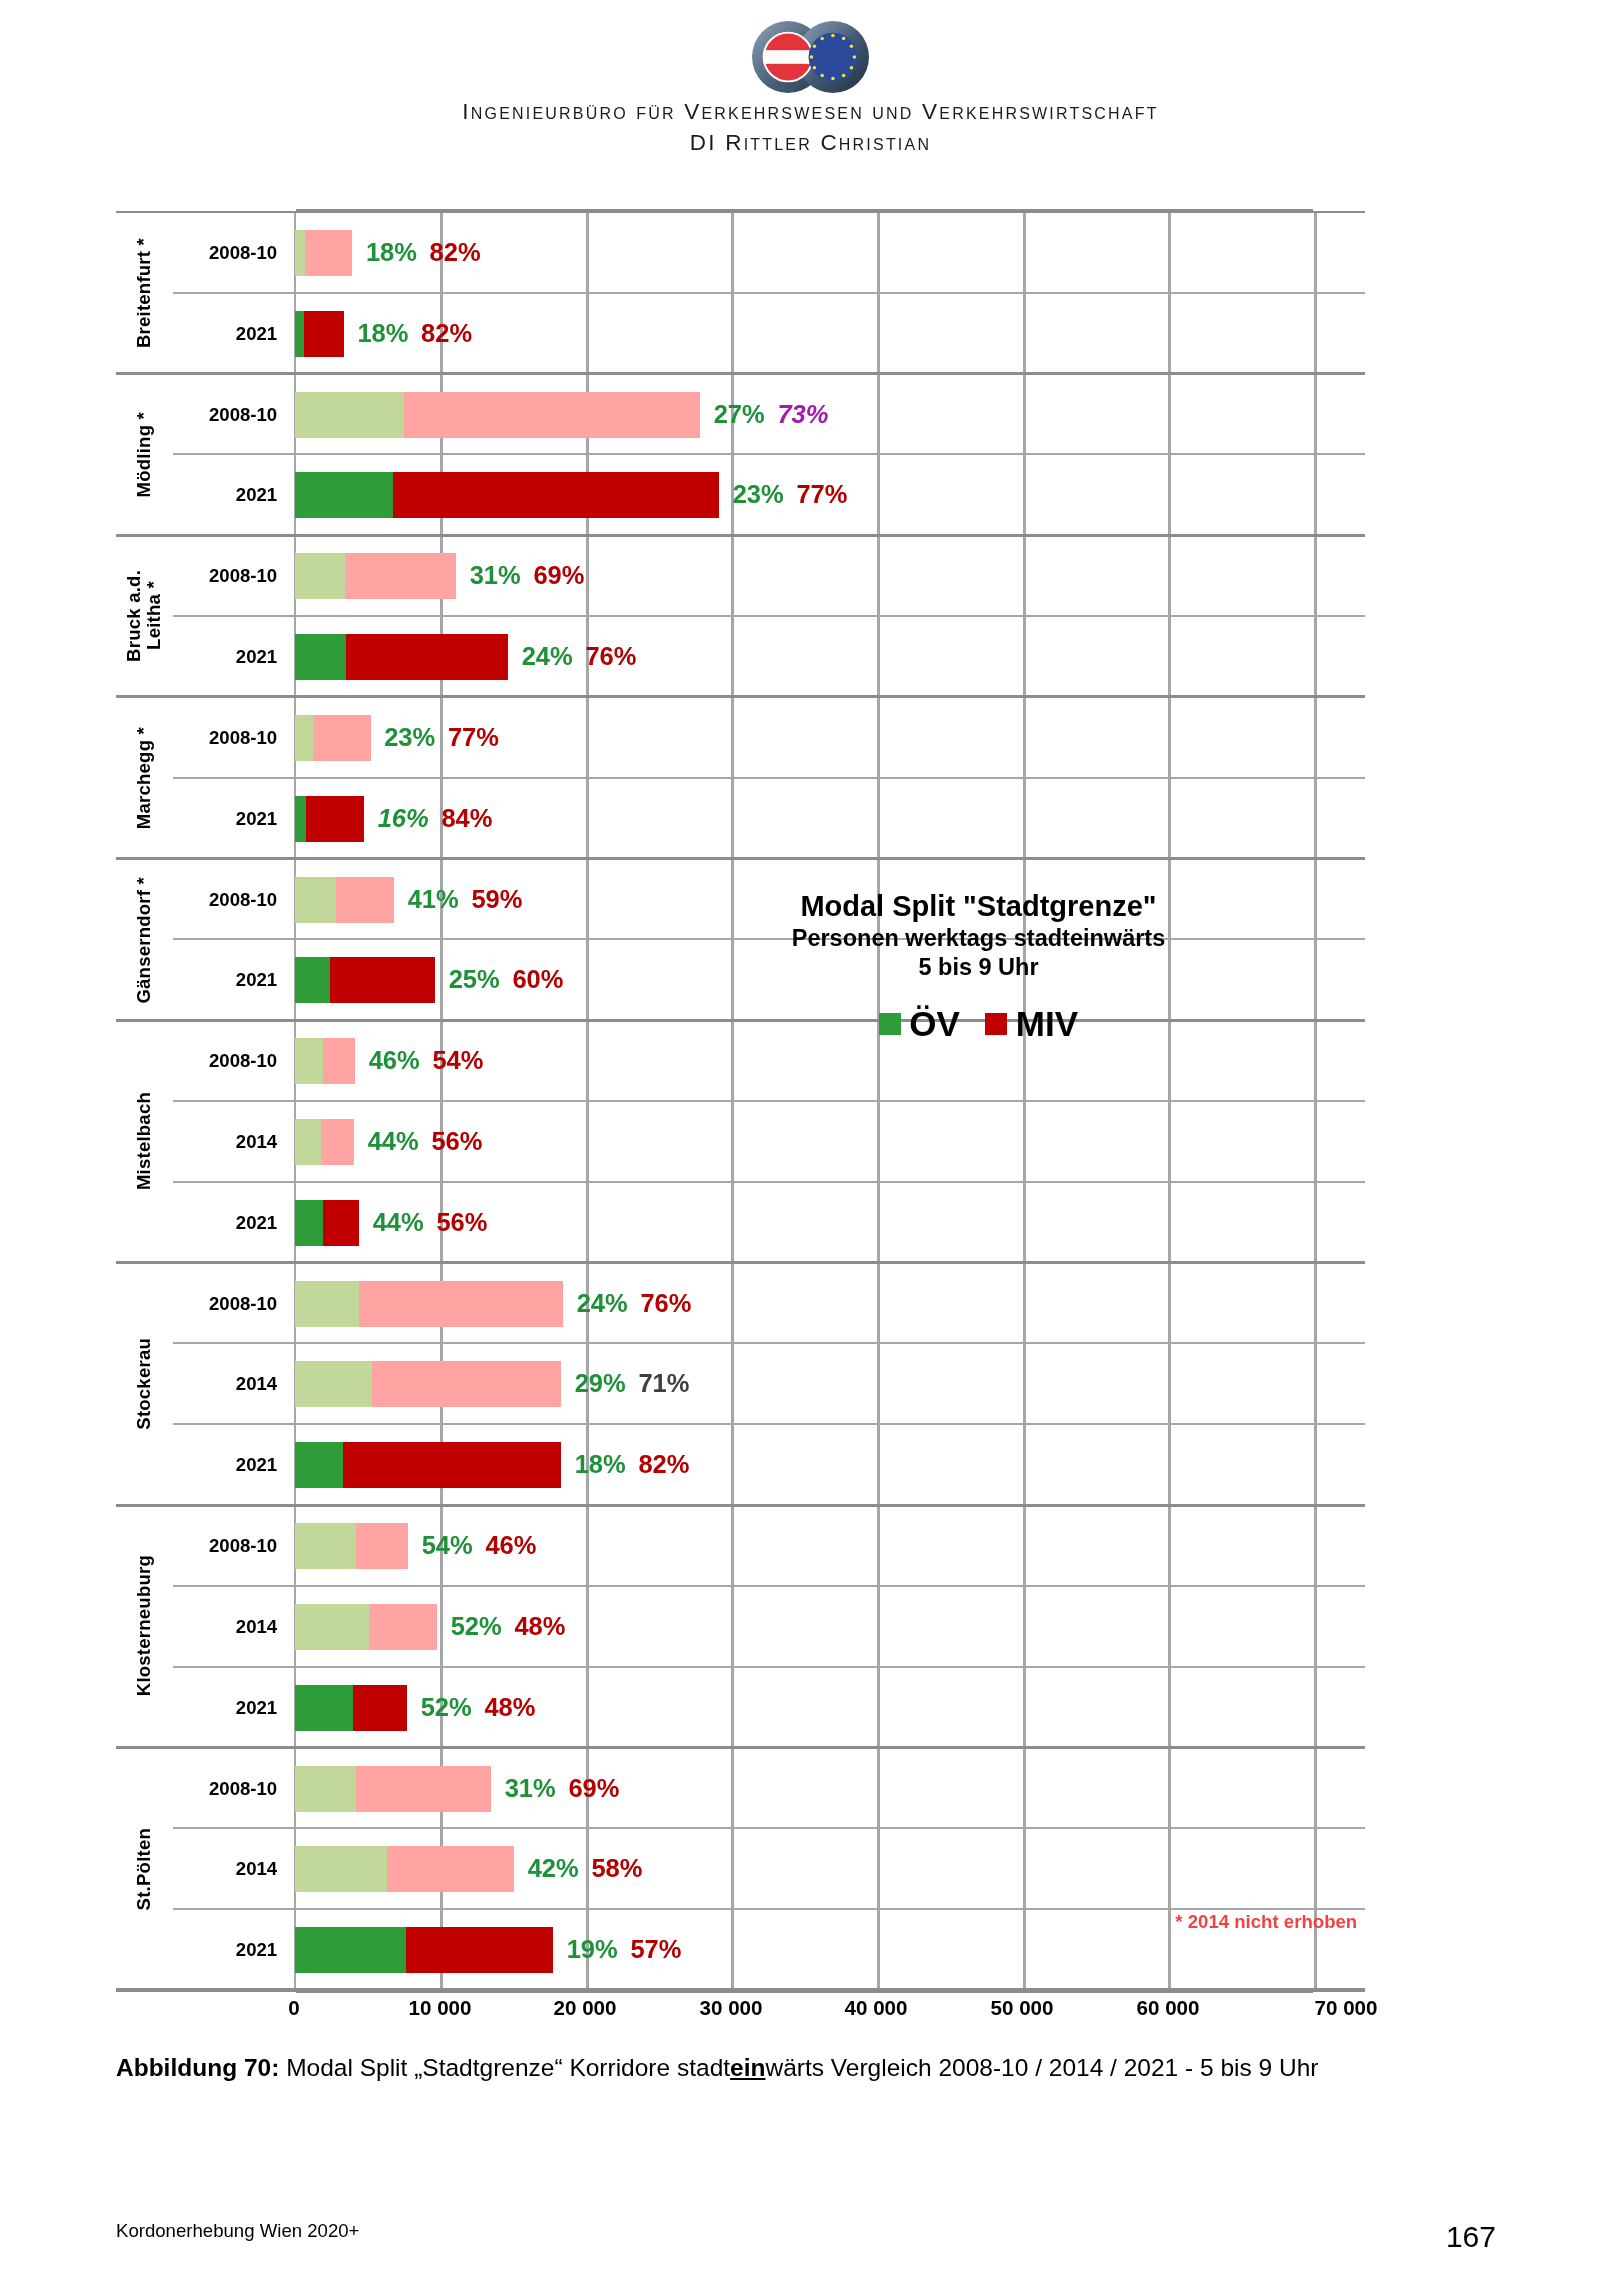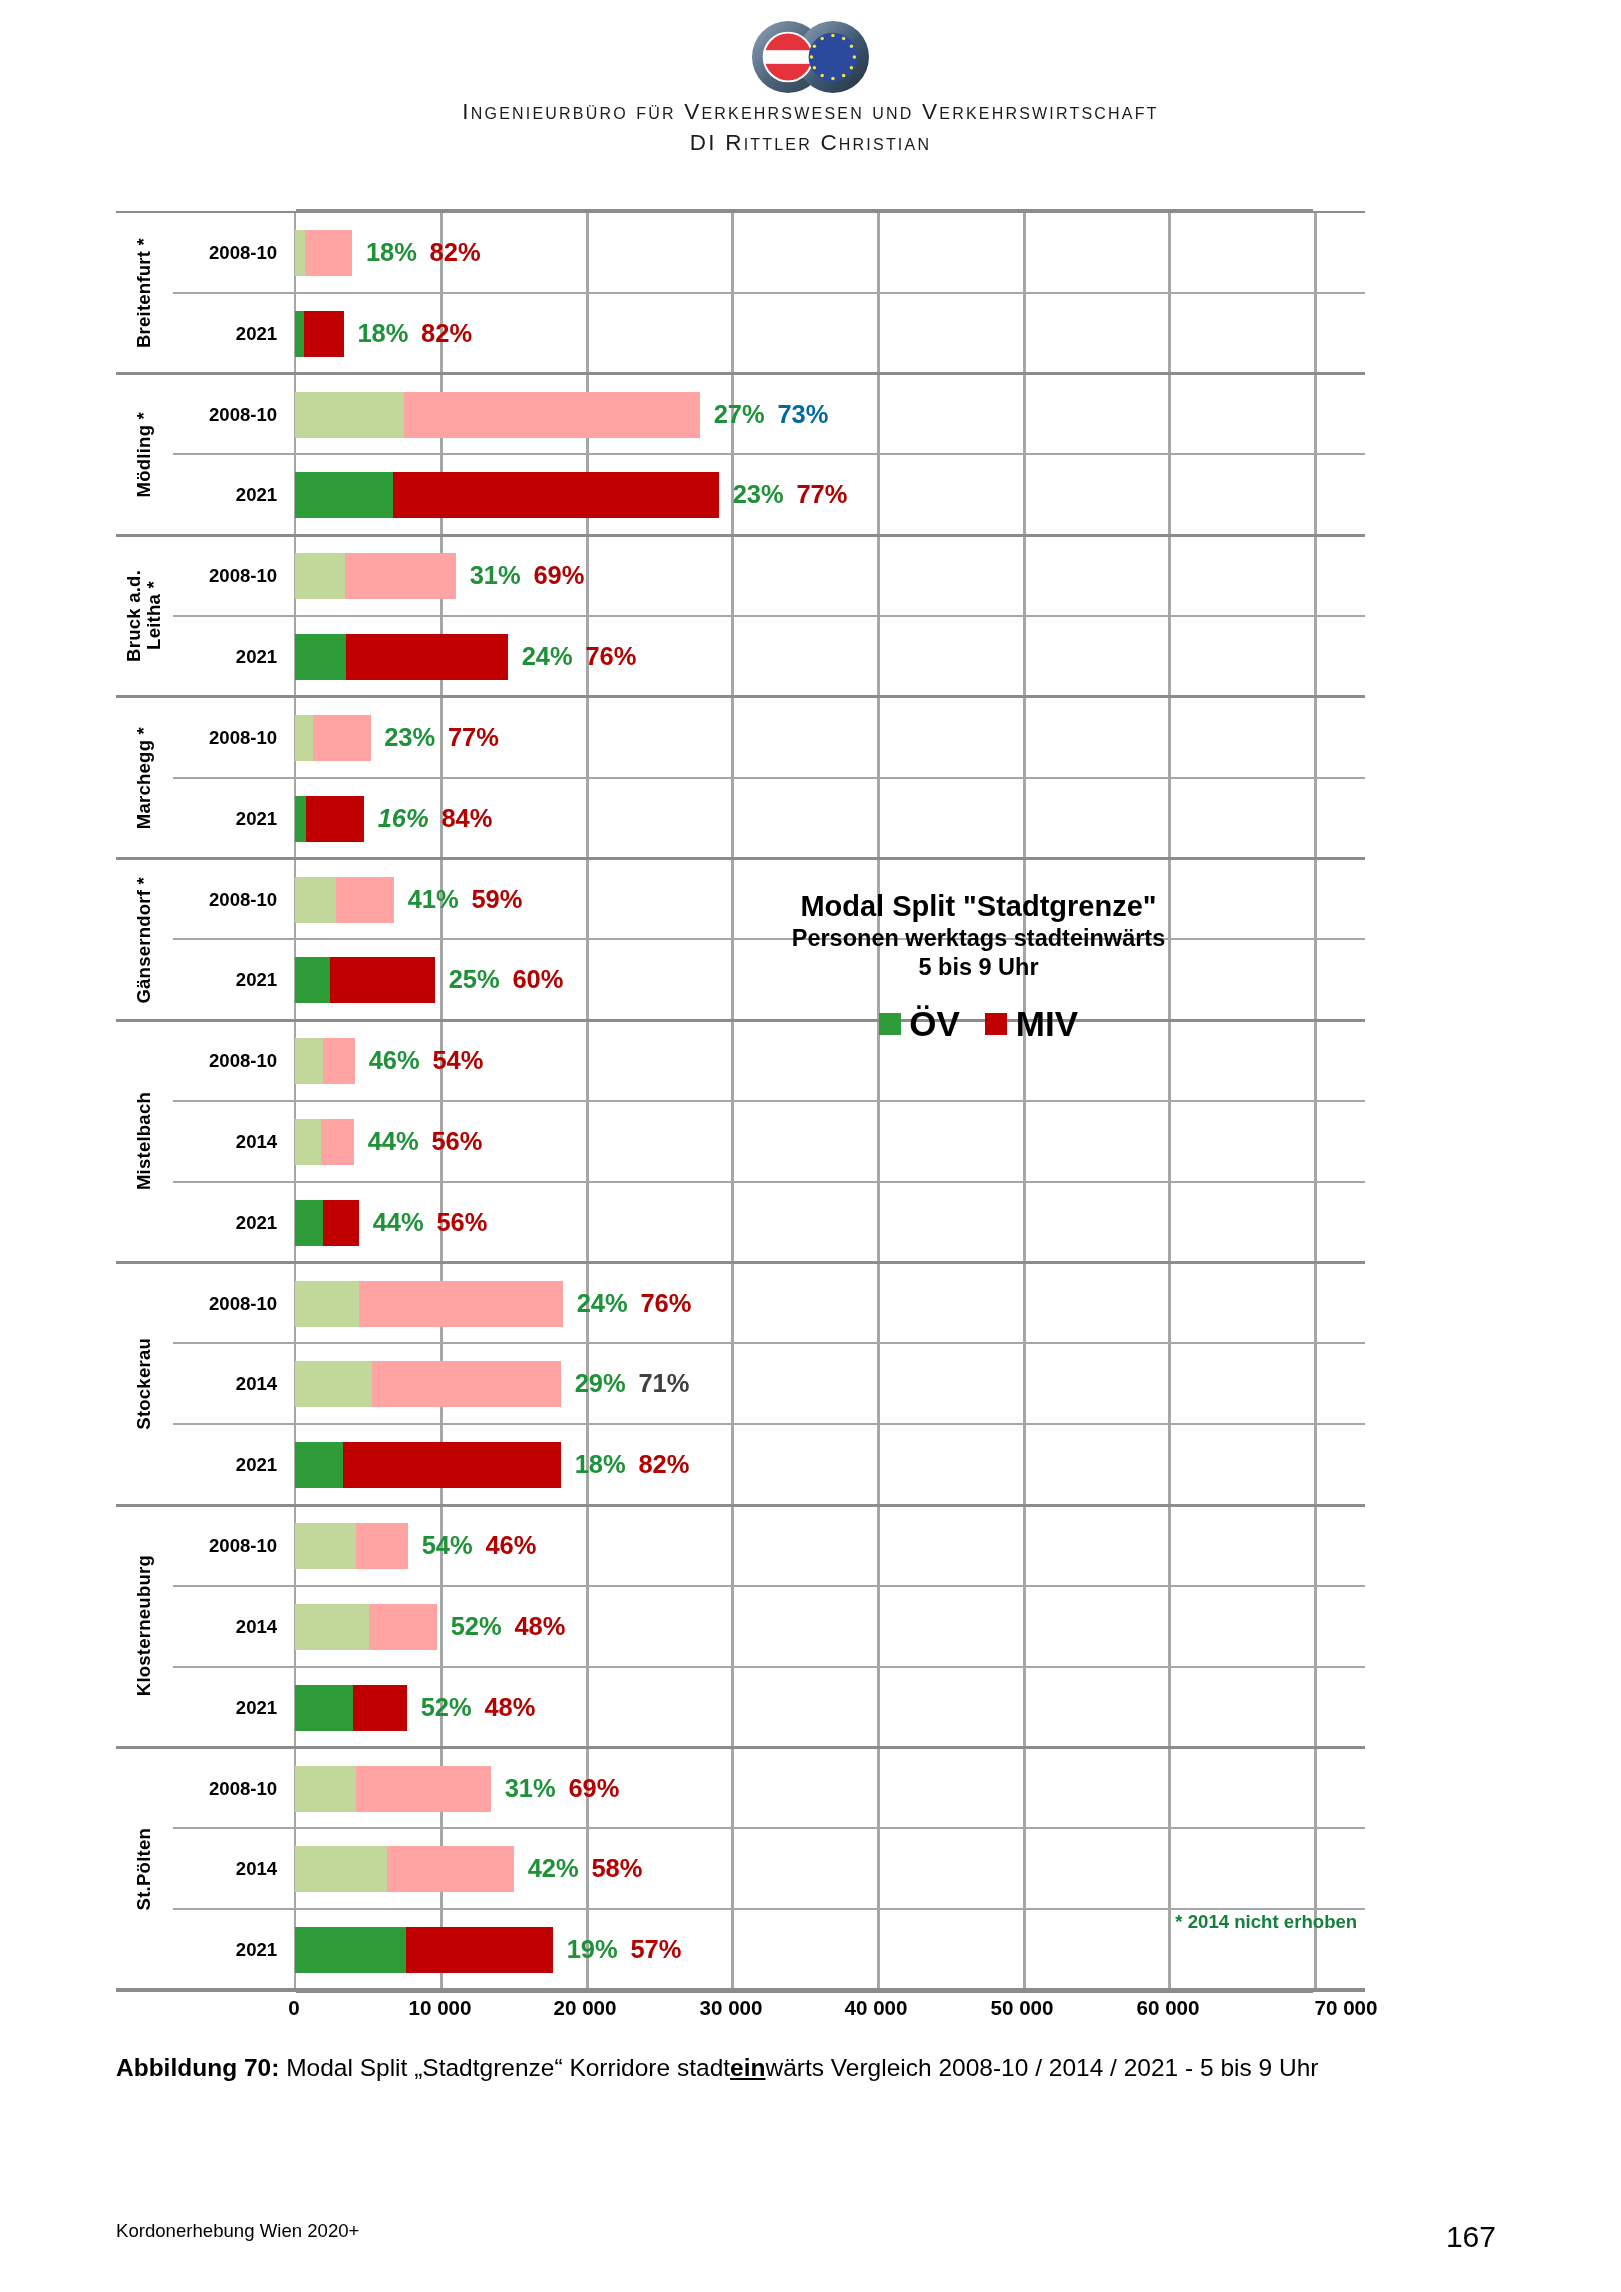--- a/index.html
+++ b/index.html
@@ -193,21 +193,21 @@
   .legend-swatch { width: 21.6px; height: 21.6px; display: inline-block; }
   .legend-text { font-size: 35px; font-weight: bold; color: #000; line-height: 1; }
 
   
   #footnote {
     position: absolute;
     right: 7.8px;
     bottom: 57px;
     font-size: 18.6px;
     font-weight: bold;
-    color: #15803d;
+    color: #ef4444;
     white-space: nowrap;
   }
 
   
   #xaxis {
     position: absolute;
     left: 294px;
     top: 1996px;
     width: 1019px;
     height: 33px;
@@ -343,21 +343,21 @@
     </div>
     <div class="row" style="top: 162px; height: 81px;">
       <div class="row-year">2008-10</div>
       <div class="bars">
         <div class="barstack">
           <div class="seg" style="width: 109px; background: rgb(193, 216, 154);"></div>
           <div class="seg" style="width: 296px; background: rgb(255, 163, 163);"></div>
         </div>
         <div class="labels">
           <span class="lab-ov" style="color: rgb(31, 145, 56);">27%</span>
-          <span class="lab-miv" style="color: #0369a1;">73%</span>
+          <span class="lab-miv" style="color: #a21caf; font-style: italic;">73%</span>
         </div>
       </div>
     </div>
     <div class="row-sep" style="top: 241px; background: rgb(166, 166, 166);"></div>
     <div class="row" style="top: 242px; height: 81px;">
       <div class="row-year">2021</div>
       <div class="bars">
         <div class="barstack">
           <div class="seg" style="width: 98px; background: rgb(47, 156, 58);"></div>
           <div class="seg" style="width: 326px; background: rgb(192, 0, 0);"></div>

